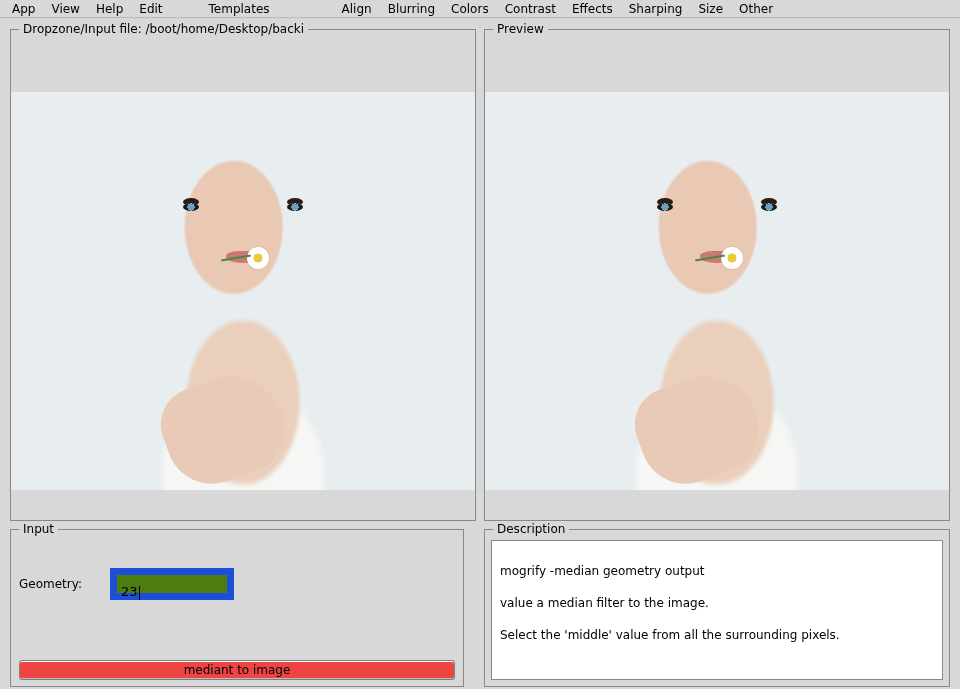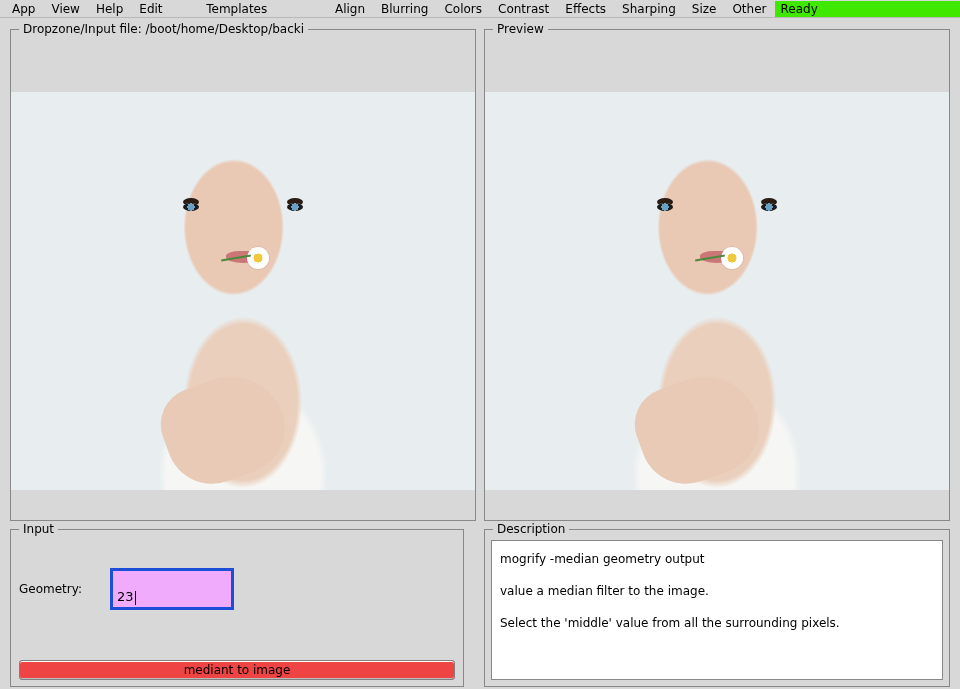--- a/index.html
+++ b/index.html
@@ -140,23 +140,23 @@
   .gb-input { left: 10px;  top: 511px; width: 454px; height: 158px; }
   .gb-desc  { left: 484px; top: 511px; width: 466px; height: 158px; }
 
   .input-row {
     position: absolute; left: 8px; top: 38px;
     display: flex; align-items: center; gap: 28px;
   }
   .input-row label { font-size: 12px; }
   .text-input {
     width: 124px; height: 20px;
-    border: 3px solid #1d4ed8;
-    background: #f0abfc;
-    padding: 18px 4px;
+    border: 7px solid #1d4ed8;
+    background: #4d7c0f;
+    padding: 9px 4px;
     font-size: 13px;
     outline: none;
   }
   .caret {
     display:inline-block; width:1px; height:14px; background:#000;
     vertical-align: middle; margin-left:1px;
   }
 
   .action-button {
     position: absolute; left: 8px; right: 8px; bottom: 6px;
@@ -167,21 +167,21 @@
     font-size: 12px;
     display: flex; align-items: center; justify-content: center;
     box-shadow: inset 0 1px 0 #fff, inset 0 -1px 0 #bcbcbc;
   }
 
   .desc-textarea {
     position: absolute; left: 6px; right: 6px; top: 10px; bottom: 6px;
     background: #fff;
     border: 1px solid #888;
     overflow-y: scroll;
-    padding: 10px 8px;
+    padding: 22px 8px;
     font-size: 12px;
     line-height: 1.35;
   }
   .desc-textarea p { margin: 0 0 16px 0; white-space: pre-wrap; }
 
   
   .desc-textarea::-webkit-scrollbar { width: 16px; }
   .desc-textarea::-webkit-scrollbar-track { background: #d8d8d8; border-left:1px solid #bbb; }
   .desc-textarea::-webkit-scrollbar-thumb { background: #bfbfbf; border:1px solid #999; }
   .desc-textarea::-webkit-scrollbar-button { background:#d0d0d0; height:16px; border:1px solid #999;}
@@ -198,21 +198,20 @@
   <div class="menu-item">Templates</div>
   <div class="spacer-med"></div>
   <div class="menu-item">Align</div>
   <div class="menu-item">Blurring</div>
   <div class="menu-item">Colors</div>
   <div class="menu-item">Contrast</div>
   <div class="menu-item">Effects</div>
   <div class="menu-item">Sharping</div>
   <div class="menu-item">Size</div>
   <div class="menu-item">Other</div>
-  <div class="status">Ready</div>
 </div>
 
 <div class="workarea">
 
   <div class="groupbox gb-left">
     <div class="legend">Dropzone/Input file: /boot/home/Desktop/backi</div>
     <div class="img-holder">
       <div class="hair"></div>
       <div class="facecut"></div>
       <div class="portrait"></div>

